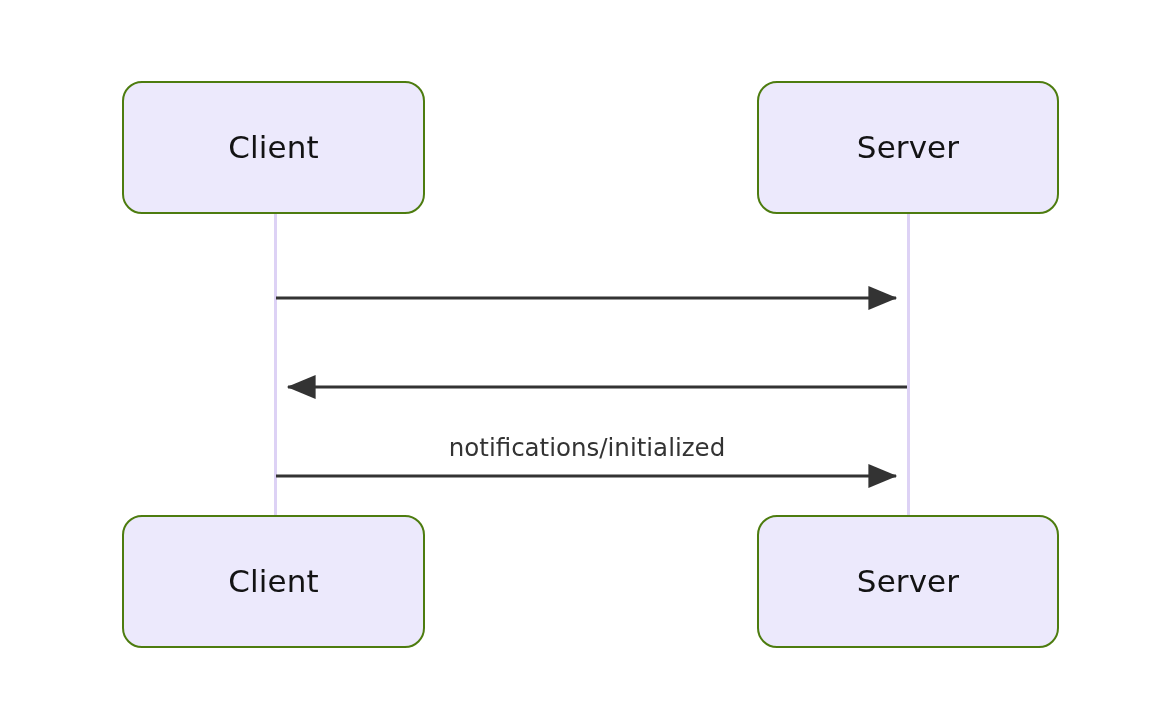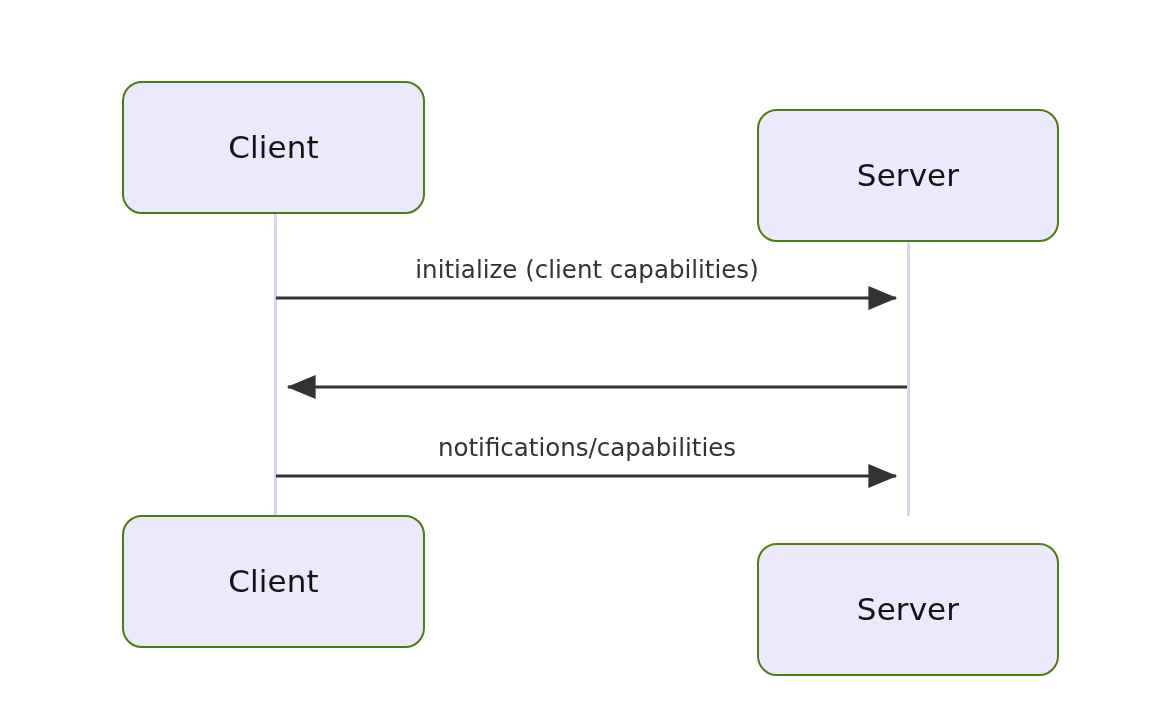--- a/index.html
+++ b/index.html
@@ -38,21 +38,21 @@
     box-sizing: border-box;
     background: #ECE9FC;
     border: 2px solid #4d7c0f;
     border-radius: 20px;
     display: flex;
     align-items: center;
     justify-content: center;
     height: 133px;
   }
   .actor-box.client { left: 122px; width: 303px; }
-  .actor-box.server { left: 757px; width: 302px; margin-top: 28px; }
+  .actor-box.server { left: 757px; width: 302px; }
   .actor-box.top    { top: 81px; }
   .actor-box.bottom { top: 515px; }
 
   .actor-label {
     font-size: 31px;
     font-weight: 400;
     color: #131314;
     line-height: 1;
     letter-spacing: 0.1px;
     user-select: none;
@@ -102,21 +102,20 @@
 
   <div class="actor-box client top">
     <span class="actor-label">Client</span>
   </div>
 
   <div class="actor-box server top">
     <span class="actor-label">Server</span>
   </div>
 
   <div class="message" id="msg-0">
-    <div class="msg-label">initialize (client capabilities)</div>
     <svg class="msg-svg" viewBox="0 0 1174 70">
       <defs>
         <marker id="arrow-right-1" markerWidth="10" markerHeight="8" refX="9.2" refY="4" orient="auto" markerUnits="strokeWidth">
           <path d="M0,0 L9.6,4 L0,8 Z" fill="#333333"></path>
         </marker>
       </defs>
       <line x1="276" y1="46" x2="896" y2="46" stroke="#333333" stroke-width="3" marker-end="url(#arrow-right-1)"></line>
     </svg>
   </div>
 
@@ -125,21 +124,21 @@
       <defs>
         <marker id="arrow-left-2" markerWidth="10" markerHeight="8" refX="9.2" refY="4" orient="auto" markerUnits="strokeWidth">
           <path d="M0,0 L9.6,4 L0,8 Z" fill="#333333"></path>
         </marker>
       </defs>
       <line x1="907" y1="46" x2="288" y2="46" stroke="#333333" stroke-width="3" marker-end="url(#arrow-left-2)"></line>
     </svg>
   </div>
 
   <div class="message" id="msg-2">
-    <div class="msg-label">notifications/capabilities</div>
+    <div class="msg-label">notifications/initialized</div>
     <svg class="msg-svg" viewBox="0 0 1174 70">
       <defs>
         <marker id="arrow-right-3" markerWidth="10" markerHeight="8" refX="9.2" refY="4" orient="auto" markerUnits="strokeWidth">
           <path d="M0,0 L9.6,4 L0,8 Z" fill="#333333"></path>
         </marker>
       </defs>
       <line x1="276" y1="46" x2="896" y2="46" stroke="#333333" stroke-width="3" marker-end="url(#arrow-right-3)"></line>
     </svg>
   </div>
 

